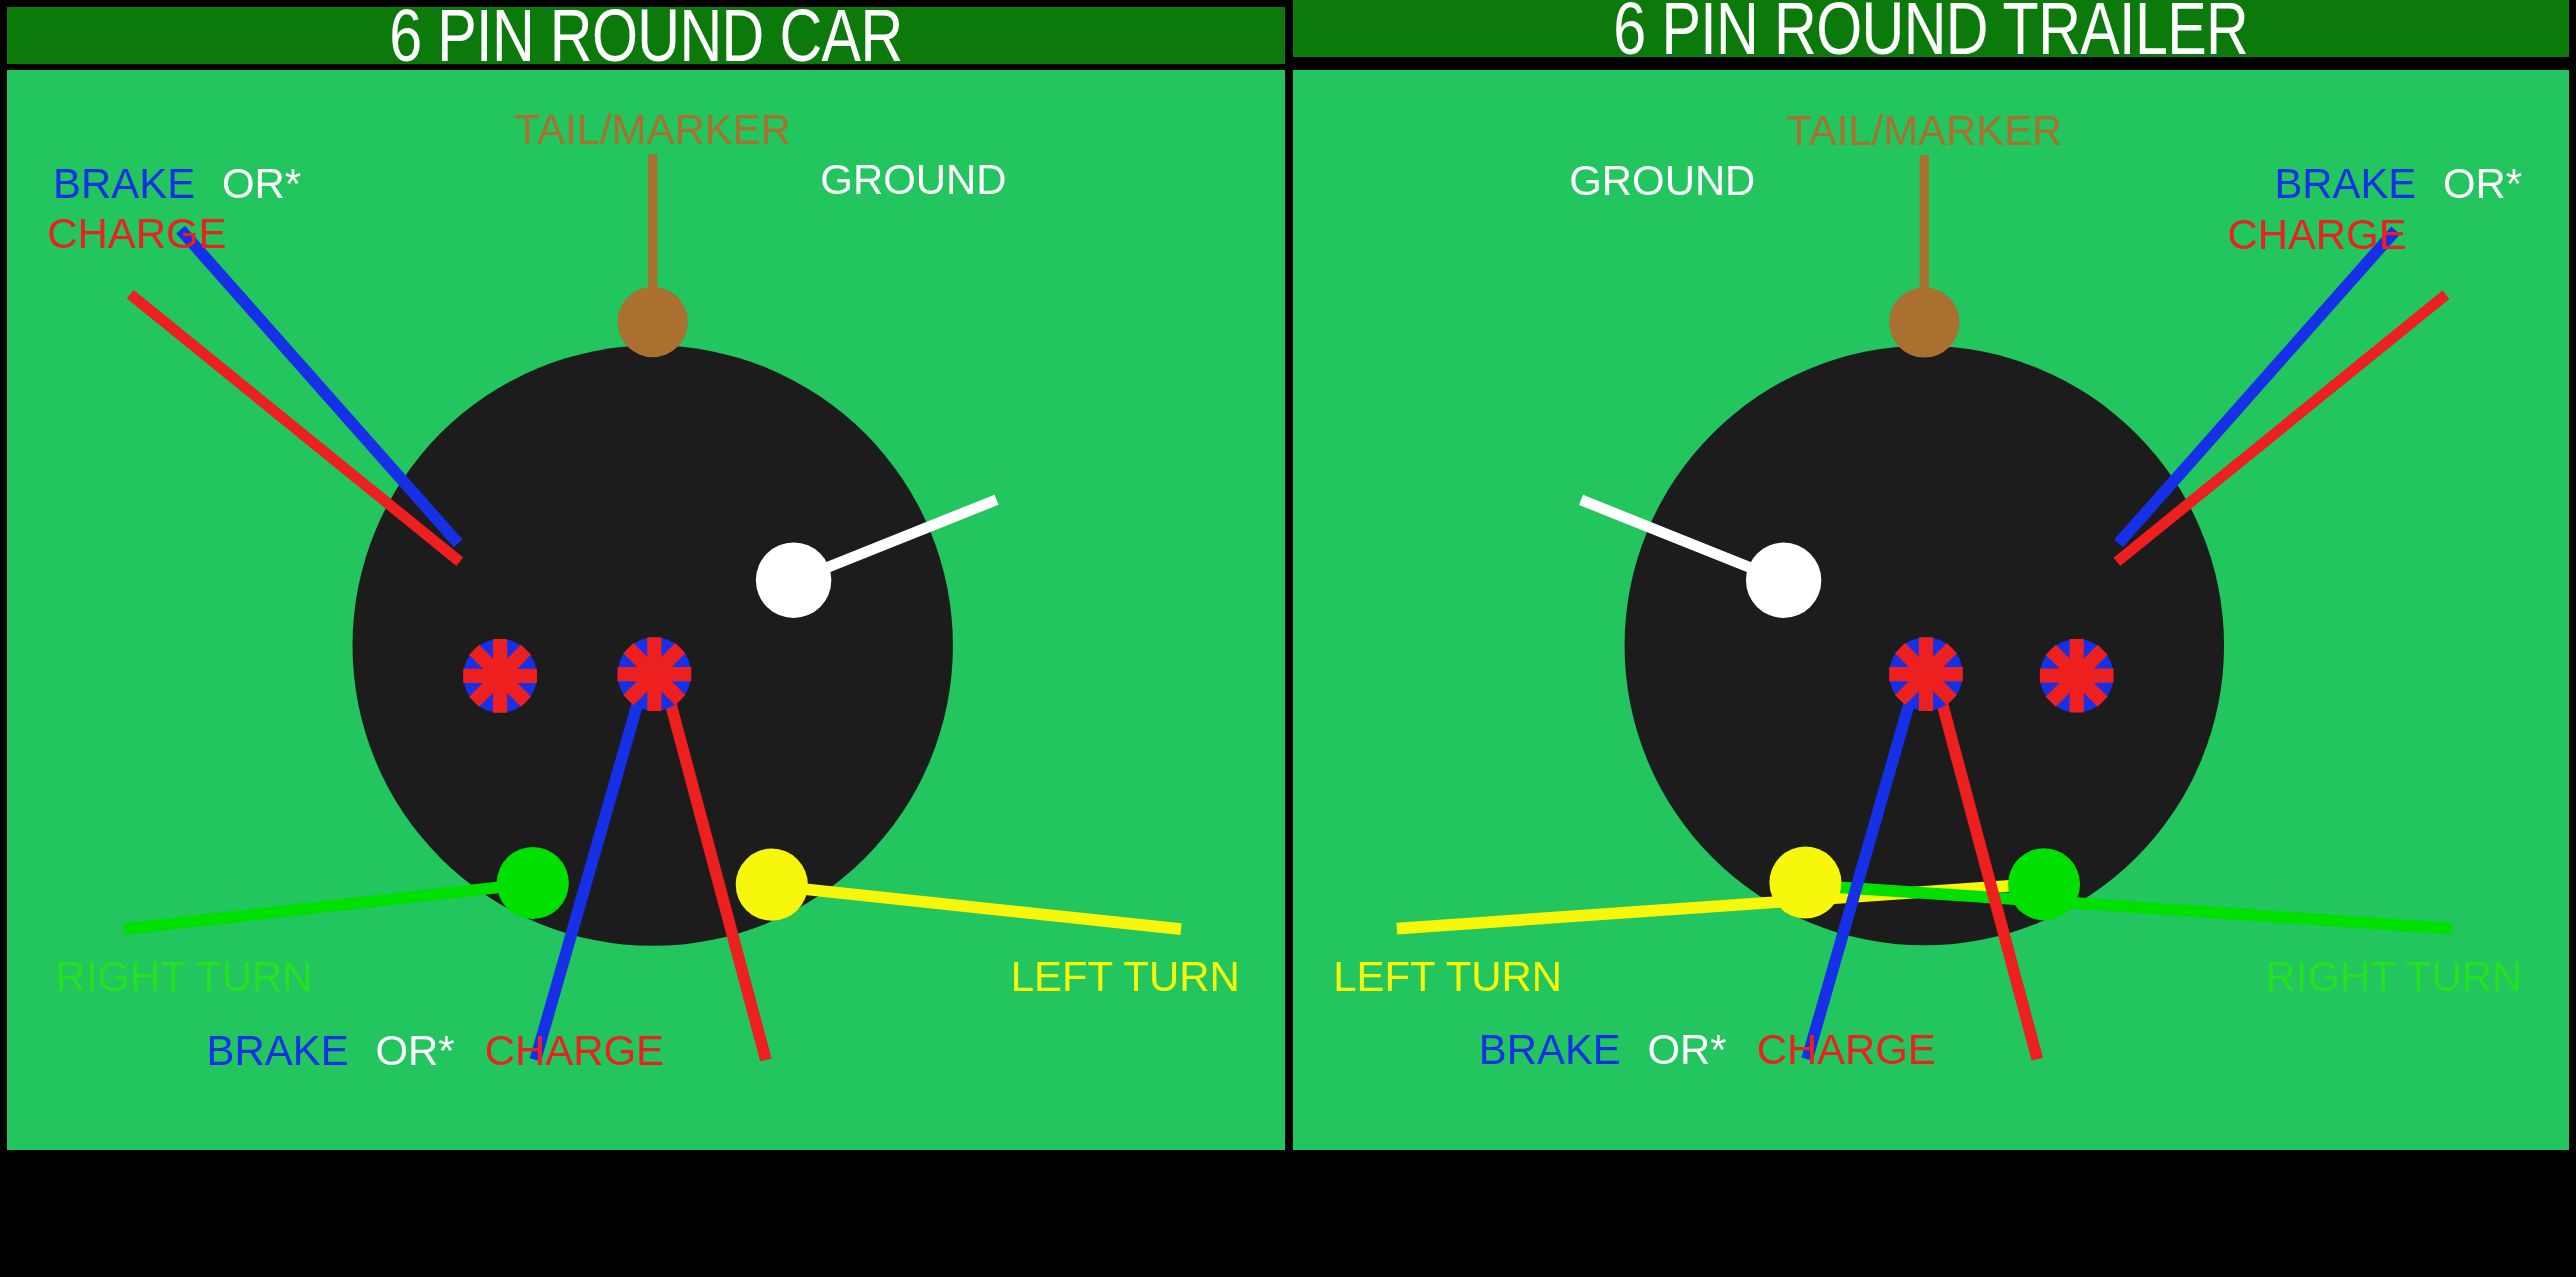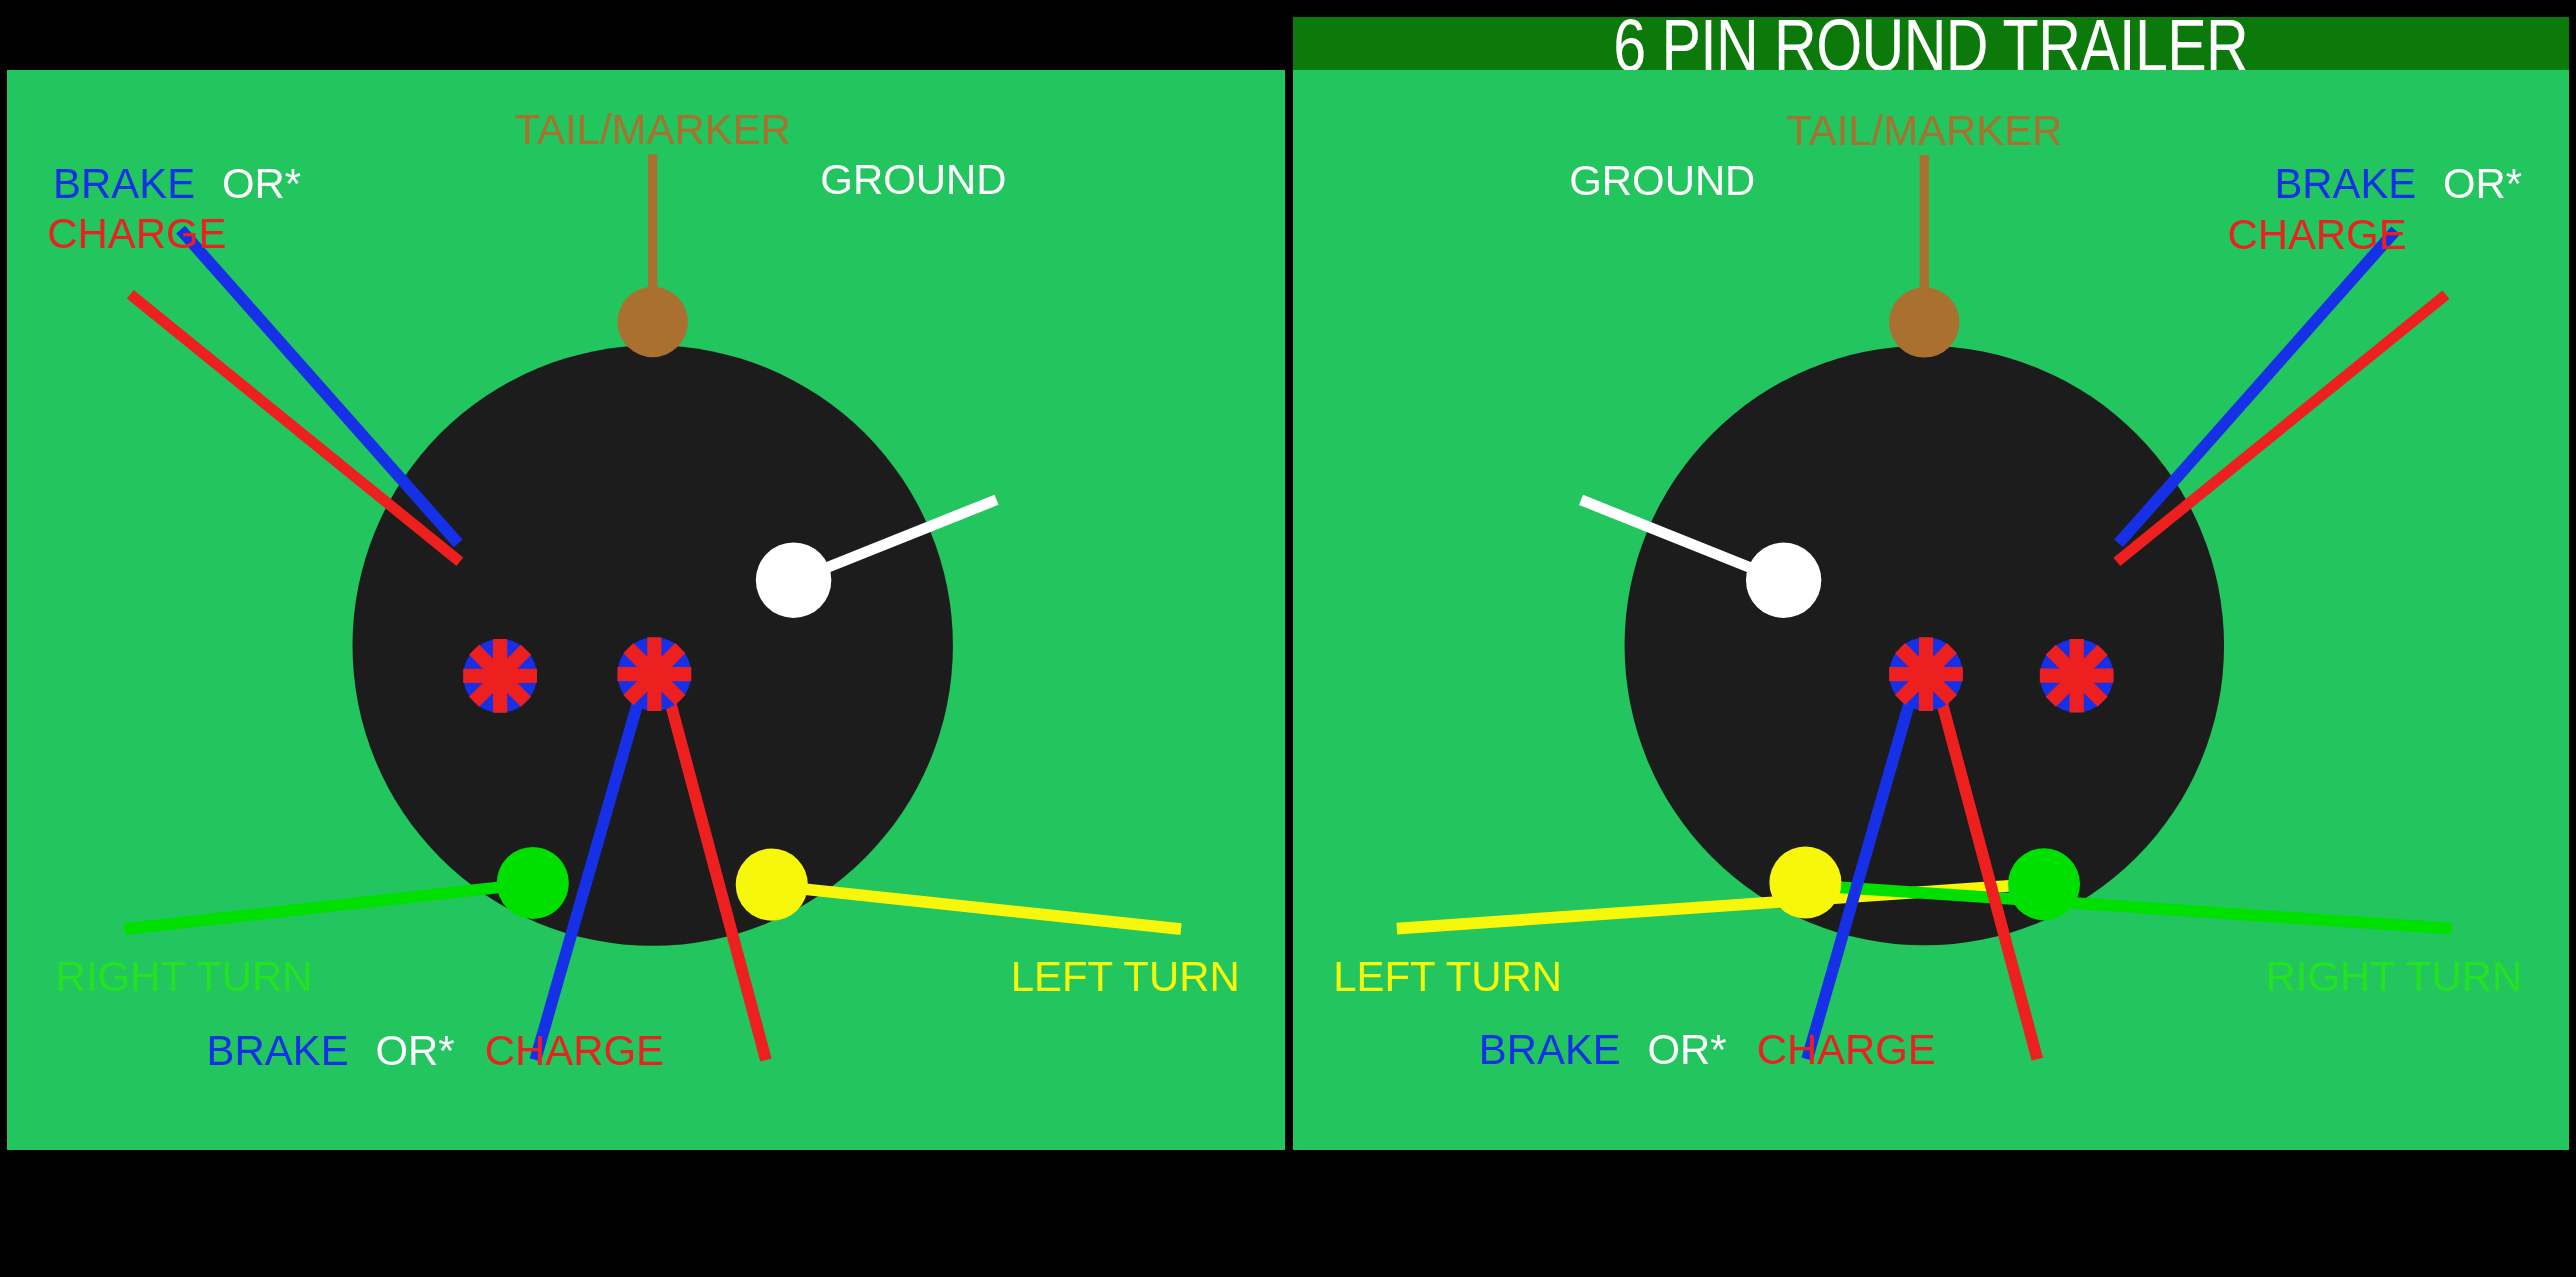--- a/index.html
+++ b/index.html
@@ -26,20 +26,23 @@
   .t-green{fill:#22e222;}
   .t-yellow{fill:#f7f70c;}
   .t-blue{fill:#1630e8;}
   .t-red{fill:#ee1f1f;}
 </style>
 </head>
 <body>
 
 <div id="root">
 
+  <div class="panel-header" style="left:6.7px;top:6.7px;width:1278px;height:57px;">
+    <div class="panel-title">6 PIN ROUND CAR</div>
+  </div>
 
   <div class="panel-body" style="left:6.7px;top:70px;width:1278px;height:1080px;">
     <svg width="1278" height="1080" viewBox="0 0 1524 1287">
 
       <line x1="770" y1="100" x2="770" y2="300" stroke="#a9702f" stroke-width="11"></line>
 
       <circle cx="770" cy="686" r="358" fill="#1c1c1c"></circle>
 
       <line x1="207" y1="190" x2="538" y2="564" stroke="#1630e8" stroke-width="14"></line>
 
@@ -98,21 +101,21 @@
       <text class="t-red" x="48" y="212">CHARGE</text>
 
       <text x="238" y="1186">
         <tspan class="t-blue">BRAKE</tspan>
         <tspan class="t-white" dx="18">OR*</tspan>
         <tspan class="t-red" dx="22">CHARGE</tspan>
       </text>
     </svg>
   </div>
 
-  <div class="panel-header" style="left:1293px;top:17px;width:1276px;height:57px;">
+  <div class="panel-header" style="left:1293px;top:0;width:1276px;height:57px;">
     <div class="panel-title">6 PIN ROUND TRAILER</div>
   </div>
 
   <div class="panel-body" style="left:1293px;top:70px;width:1276px;height:1080px;">
     <svg width="1276" height="1080" viewBox="0 0 1524 1287">
 
       <line x1="754" y1="100" x2="754" y2="300" stroke="#a9702f" stroke-width="11"></line>
 
       <circle cx="754" cy="686" r="358" fill="#1c1c1c"></circle>
 

